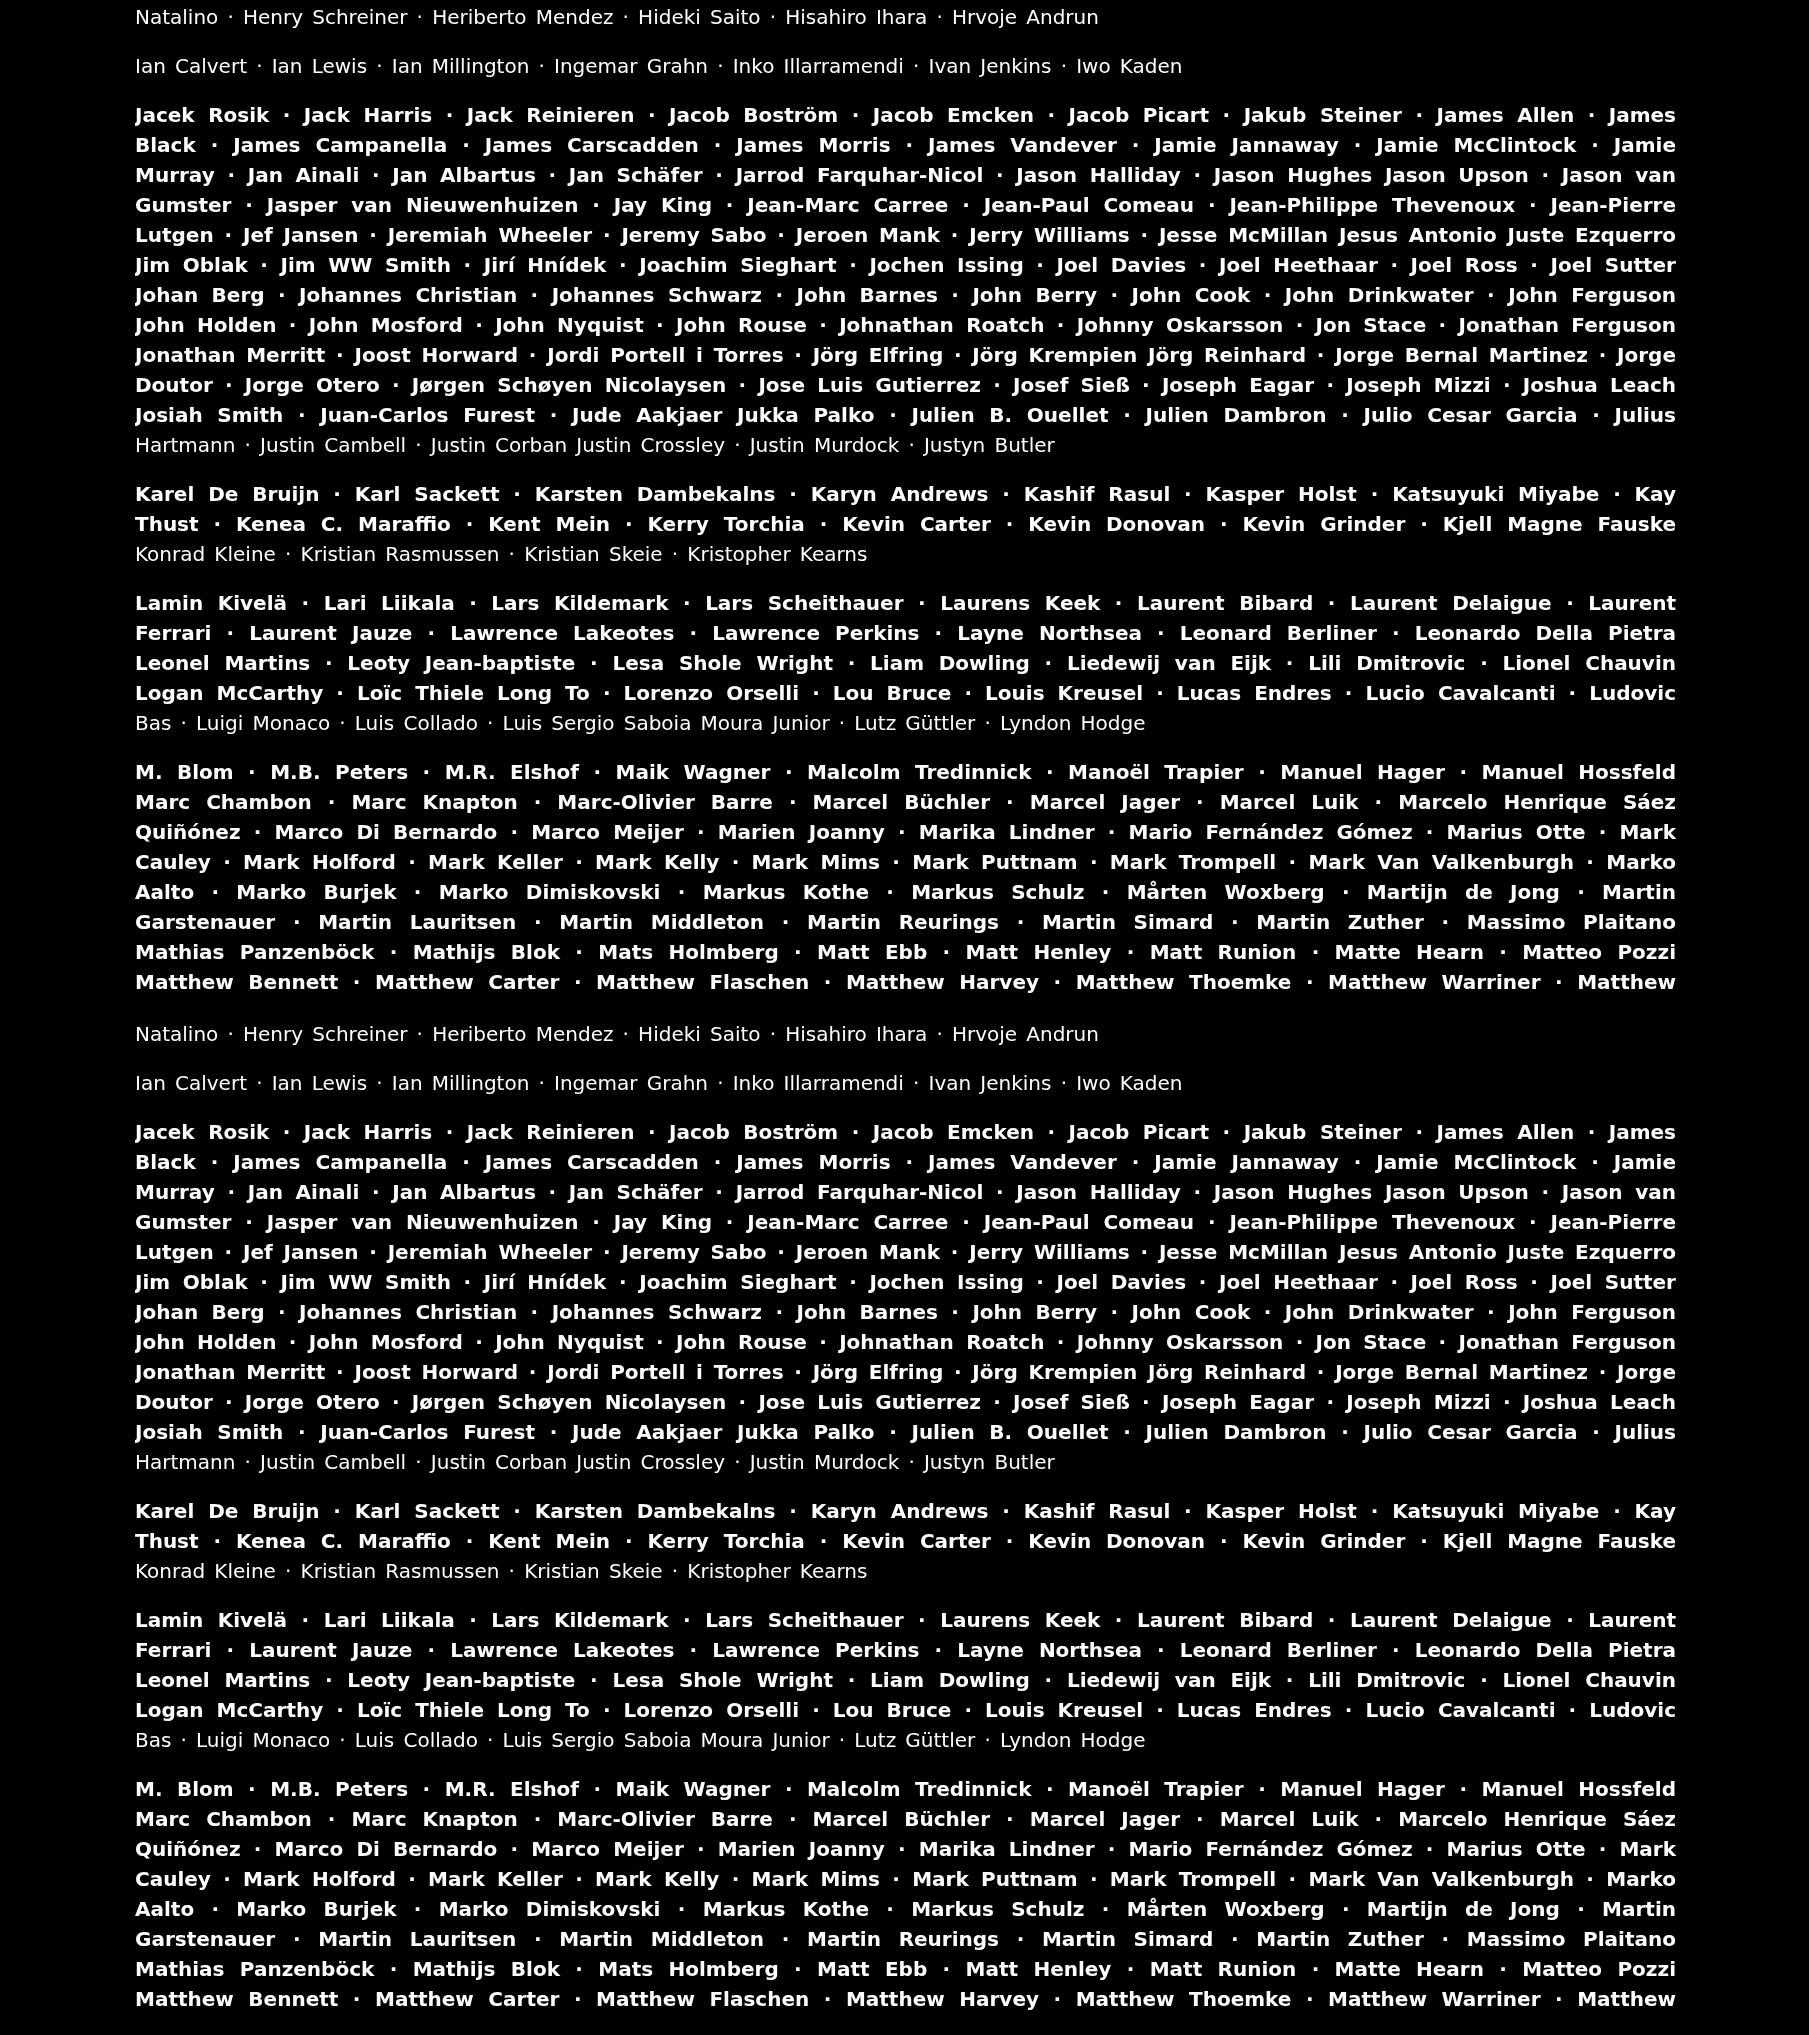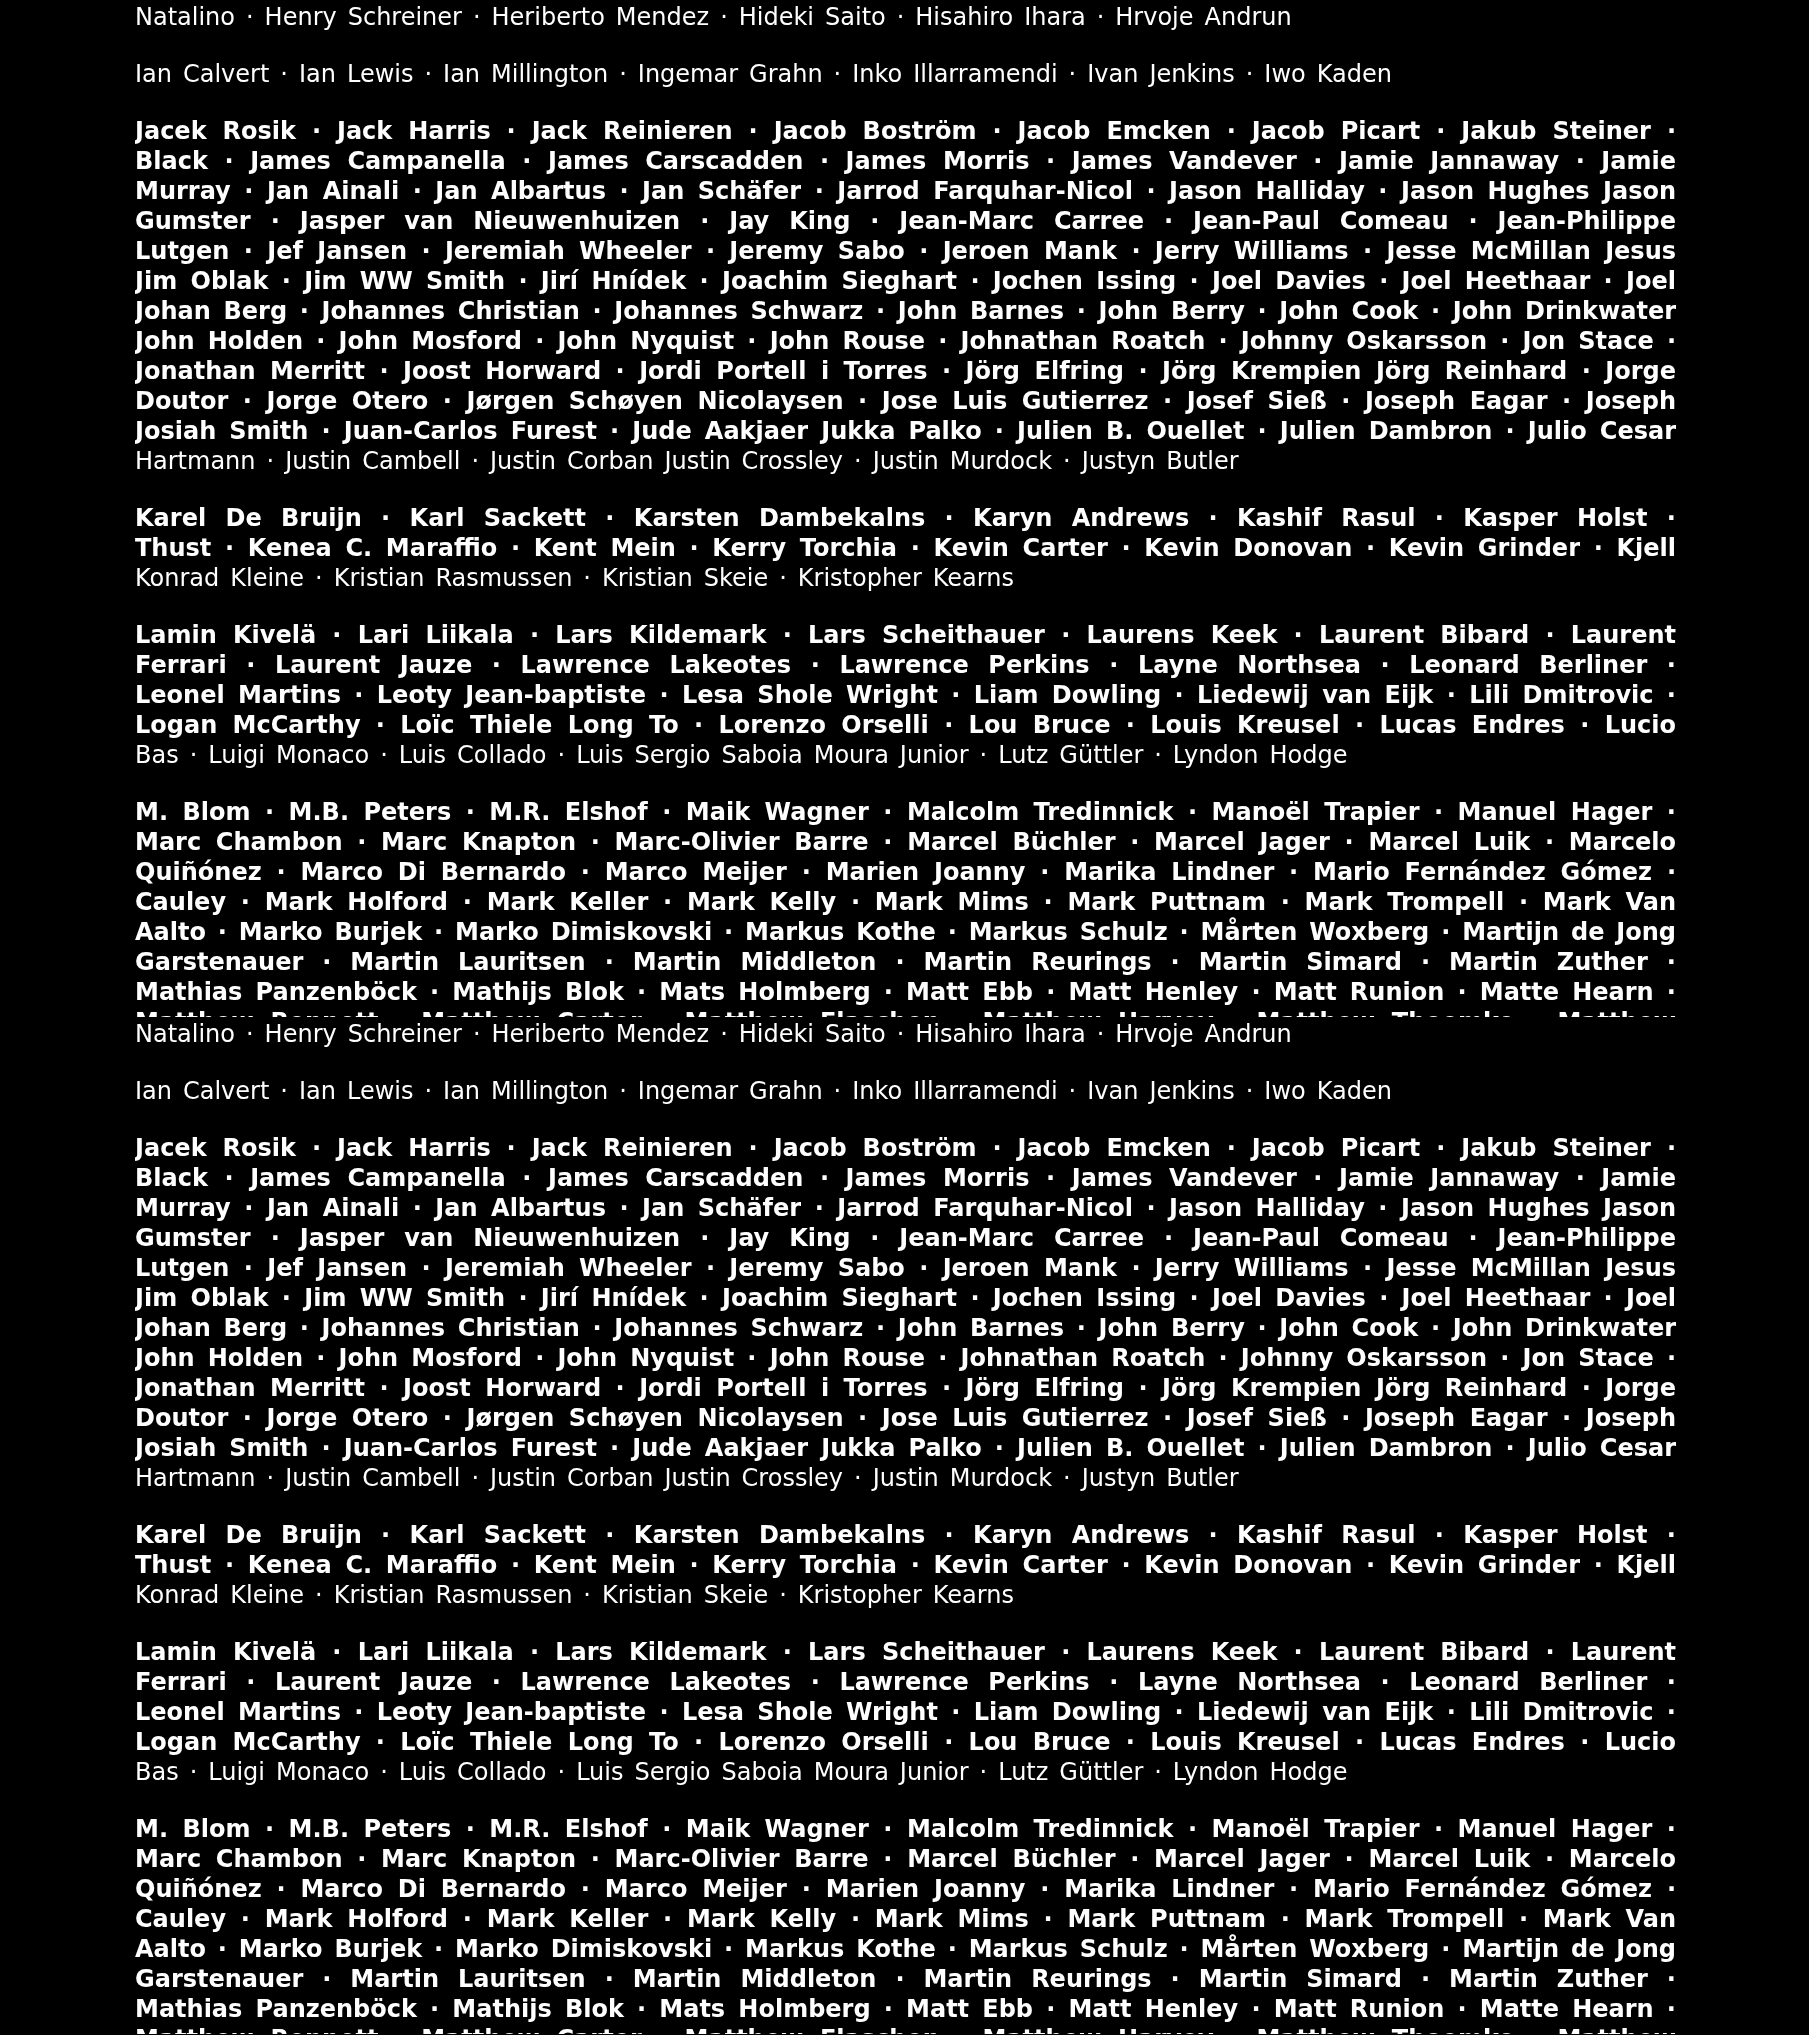--- a/index.html
+++ b/index.html
@@ -1,25 +1,25 @@
 <!DOCTYPE html>
 <html style="font-size:7.2px"><head>
 <meta charset="utf-8">
 <style>
   :root { --bg:#000000; --fg:#ffffff; }
   * { margin:0; padding:0; box-sizing:border-box; }
   html,body { background:var(--bg); }
   body { width:1809px; height:2035px; overflow:hidden; }
   .viewport { width:1809px; height:2035px; overflow:hidden; background:var(--bg); }
   .tile { height:1017px; overflow:hidden; padding:1.8px 133px 0 135px; }
-  .para { margin-top:27px; }
+  .para { margin-top:19px; }
   .para:first-child { margin-top:0; }
   .line {
     font-family:"DejaVu Sans","Liberation Sans",sans-serif;
-    font-size:24px; line-height:30px; color:var(--fg);
+    font-size:20px; line-height:30px; color:var(--fg);
     word-spacing:0.14em; text-align:left;
     max-height:30px; overflow:hidden;
   }
   .line.just { text-align:justify; text-align-last:justify;font-weight:bold; }
 </style>
 </head>
 <body>
 
 <div class="viewport">
     <div class="tile">

